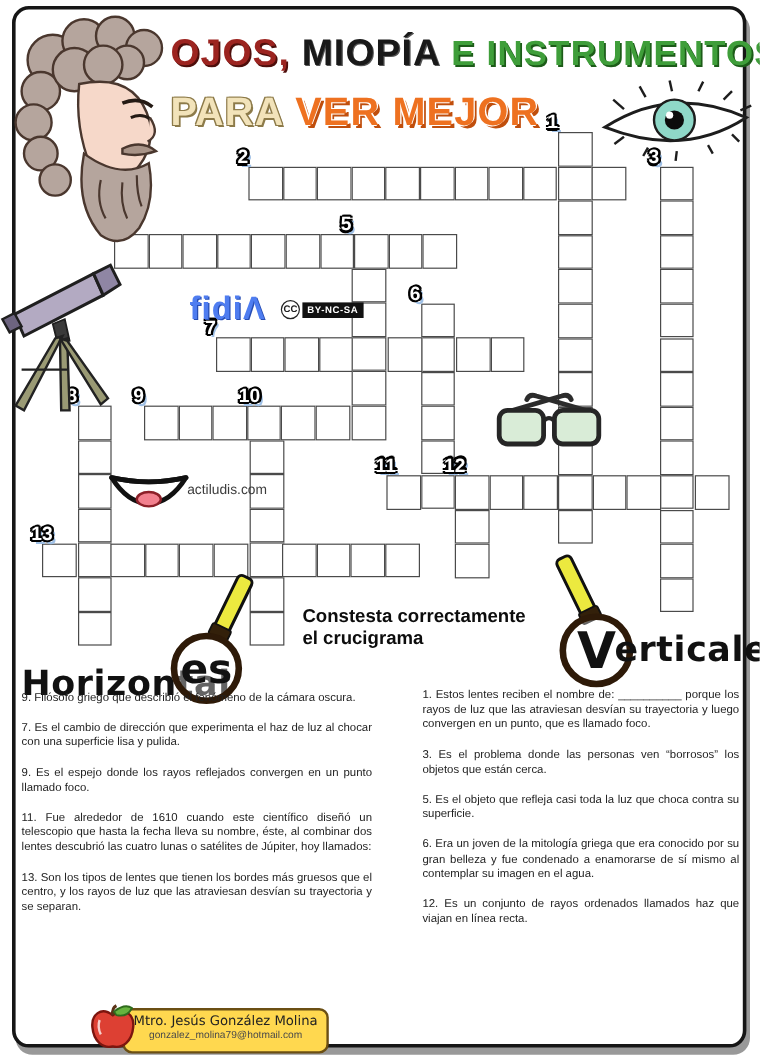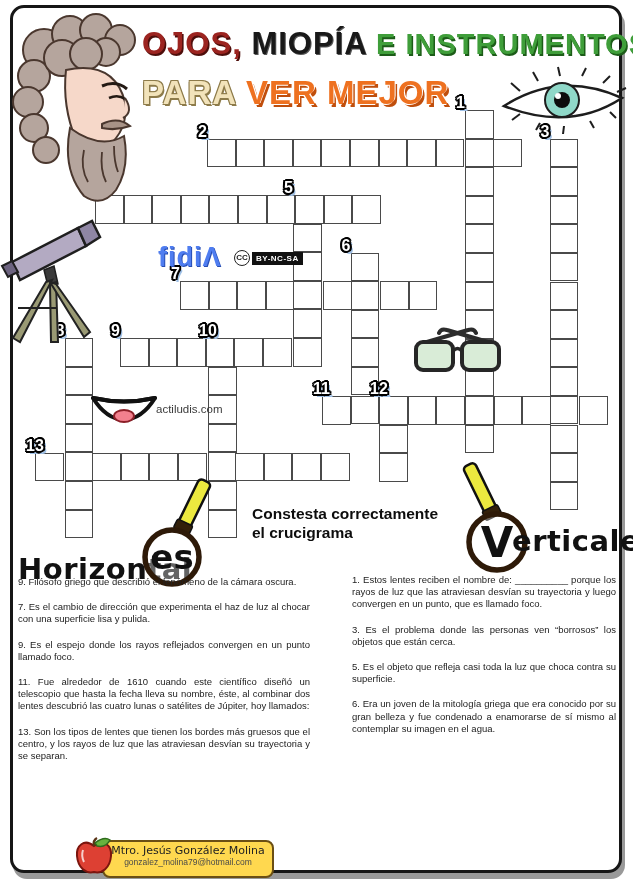--- a/index.html
+++ b/index.html
@@ -283,20 +283,21 @@
     <div class="clue">7. Es el cambio de dirección que experimenta el haz de luz al chocar con una superficie lisa y pulida.</div>
     <div class="clue">9. Es el espejo donde los rayos reflejados convergen en un punto llamado foco.</div>
     <div class="clue">11. Fue alrededor de 1610 cuando este científico diseñó un telescopio que hasta la fecha lleva su nombre, éste, al combinar dos lentes descubrió las cuatro lunas o satélites de Júpiter, hoy llamados:</div>
     <div class="clue">13. Son los tipos de lentes que tienen los bordes más gruesos que el centro, y los rayos de luz que las atraviesan desvían su trayectoria y se separan.</div>
   </div>
 <div id="clues-v-list" class="clues">
     <div class="clue">1. Estos lentes reciben el nombre de: __________ porque los rayos de luz que las atraviesan desvían su trayectoria y luego convergen en un punto, que es llamado foco.</div>
     <div class="clue">3. Es el problema donde las personas ven “borrosos” los objetos que están cerca.</div>
     <div class="clue">5. Es el objeto que refleja casi toda la luz que choca contra su superficie.</div>
     <div class="clue">6. Era un joven de la mitología griega que era conocido por su gran belleza y fue condenado a enamorarse de sí mismo al contemplar su imagen en el agua.</div>
+    <div class="clue">12. Es un conjunto de rayos ordenados llamados haz que viajan en línea recta.</div>
   </div>
 
 <svg class="svg-abs" style="left:74px;top:836px;z-index:3;" width="40" height="40" viewBox="0 0 40 40">
   <path d="M20,10 C10,2 2,10 3,20 C4,32 12,38 20,36 C28,38 36,32 37,20 C38,10 30,2 20,10 Z" fill="#dd4033" stroke="#7c150e" stroke-width="2"></path>
   <path d="M20,10 Q19,4 23,2" fill="none" stroke="#5b3317" stroke-width="2.5"></path>
   <path d="M21,7 Q30,0 36,4 Q32,12 23,10 Z" fill="#67b33e" stroke="#2f6b1d" stroke-width="1.5"></path>
   <path d="M9,14 Q7,20 10,26" fill="none" stroke="rgba(255,255,255,0.75)" stroke-width="2"></path>
 </svg>
 <div class="footer-box">
   <div class="footer-name">Mtro. Jesús González Molina</div>

